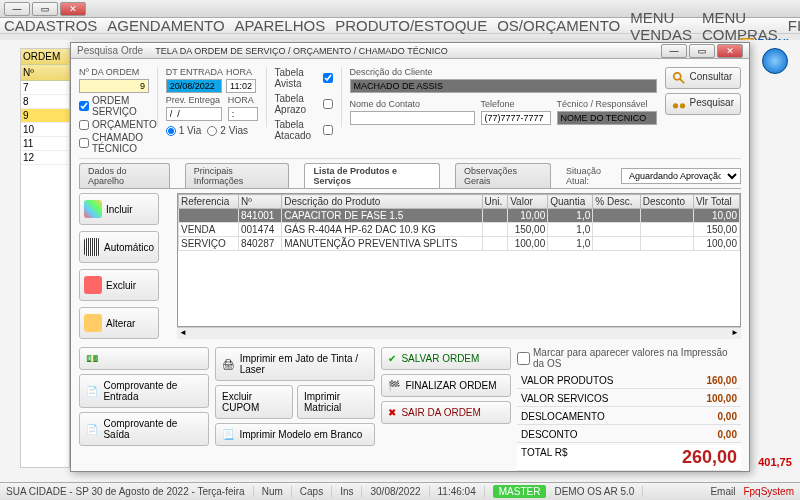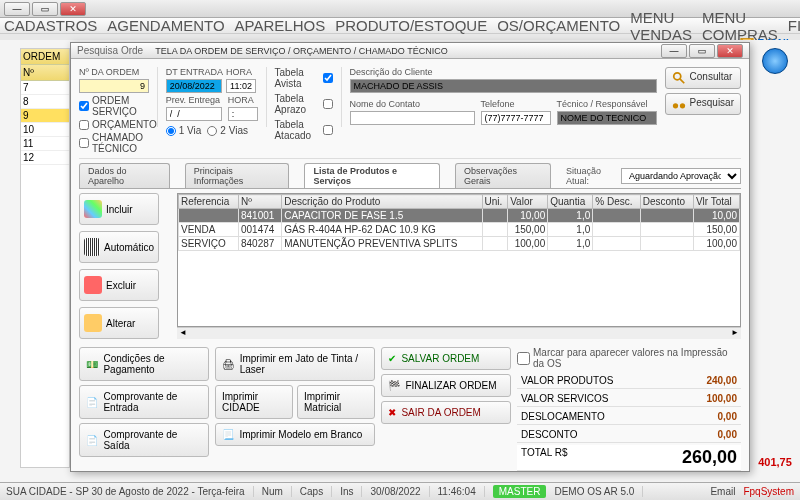--- a/index.html
+++ b/index.html
@@ -51,21 +51,21 @@
 .scrollh::after{content:"►";position:absolute;right:0;width:12px;text-align:center;font-size:8px}
 .botrow{display:flex;gap:6px;padding:4px 0;align-items:flex-start}
 .botcol{display:flex;flex-direction:column;gap:4px}
 .botbtn{background:linear-gradient(#fcfcfc,#e8e8e8);border:1px solid #bbb;border-radius:3px;padding:5px 6px;display:flex;align-items:center;gap:5px;font-size:9px;width:130px}
 .botbtn.green{color:#060}
 .botbtn.red{color:#800}
 .totals{flex:1;display:flex;flex-direction:column;gap:2px;font-size:9px}
 .totrow{display:flex;justify-content:space-between;padding:2px 4px;border-bottom:1px solid #e0e0e0}
 .totrow .tv{color:#a04000;font-weight:bold}
 .totrow.final{background:#fff}
-.totrow.final .tv{color:#000000;font-size:18px;font-weight:bold}
+.totrow.final .tv{color:#b91c1c;font-size:18px;font-weight:bold}
 .marcar{font-size:8px;color:#555;display:flex;align-items:center;gap:3px;margin-bottom:2px}
 .statusbar{position:absolute;bottom:0;left:0;right:0;height:18px;background:linear-gradient(#f4f4f4,#e0e0e0);border-top:1px solid #aaa;display:flex;align-items:center;padding:0 6px;gap:8px;font-size:9px;color:#444}
 .statusbar .seg{border-right:1px solid #ccc;padding-right:8px}
 .statusbar .master{background:#4c4;color:#fff;padding:1px 6px;border-radius:2px}
 .sep{width:1px;background:#ddd;height:60px}
 svg{width:100%;height:100%}
 </style>
 </head>
 <body>
 
@@ -314,39 +314,38 @@
             </table>
         </div>
         <div class="scrollh"></div>
       </div>
     </div>
 
     <div class="botrow">
       <div class="botcol">
         <div class="botbtn">
             <span class="bico">💵</span>
-            <span>Condições de Pagamento</span>
           </div>
         <div class="botbtn">
             <span class="bico">📄</span>
             <span>Comprovante de Entrada</span>
           </div>
         <div class="botbtn">
             <span class="bico">📄</span>
             <span>Comprovante de Saída</span>
           </div>
       </div>
       <div class="botcol">
         <div class="botbtn" style="width:160px">
             <span class="bico">🖨</span>
             <span>Imprimir em Jato de Tinta / Laser</span>
           </div>
         <div style="display:flex;gap:4px">
           <div class="botbtn" style="width:78px">
-              <span>Imprimir CIDADE</span>
+              <span>Excluir CUPOM</span>
             </div>
           <div class="botbtn" style="width:78px">
               <span>Imprimir Matricial</span>
             </div>
         </div>
         <div class="botbtn" style="width:160px">
             <span class="bico">📃</span>
             <span>Imprimir Modelo em Branco</span>
           </div>
       </div>
@@ -364,21 +363,21 @@
             <span>SAIR DA ORDEM</span>
           </div>
       </div>
       <div class="totals">
         <label class="marcar">
             <input type="checkbox" style="">
             <span>Marcar para aparecer valores na Impressão da OS</span>
           </label>
         <div class="totrow">
             <span>VALOR PRODUTOS</span>
-            <span class="tv">240,00</span>
+            <span class="tv">160,00</span>
           </div>
         <div class="totrow">
             <span>VALOR SERVICOS</span>
             <span class="tv">100,00</span>
           </div>
         <div class="totrow">
             <span>DESLOCAMENTO</span>
             <span class="tv">0,00</span>
           </div>
         <div class="totrow">

